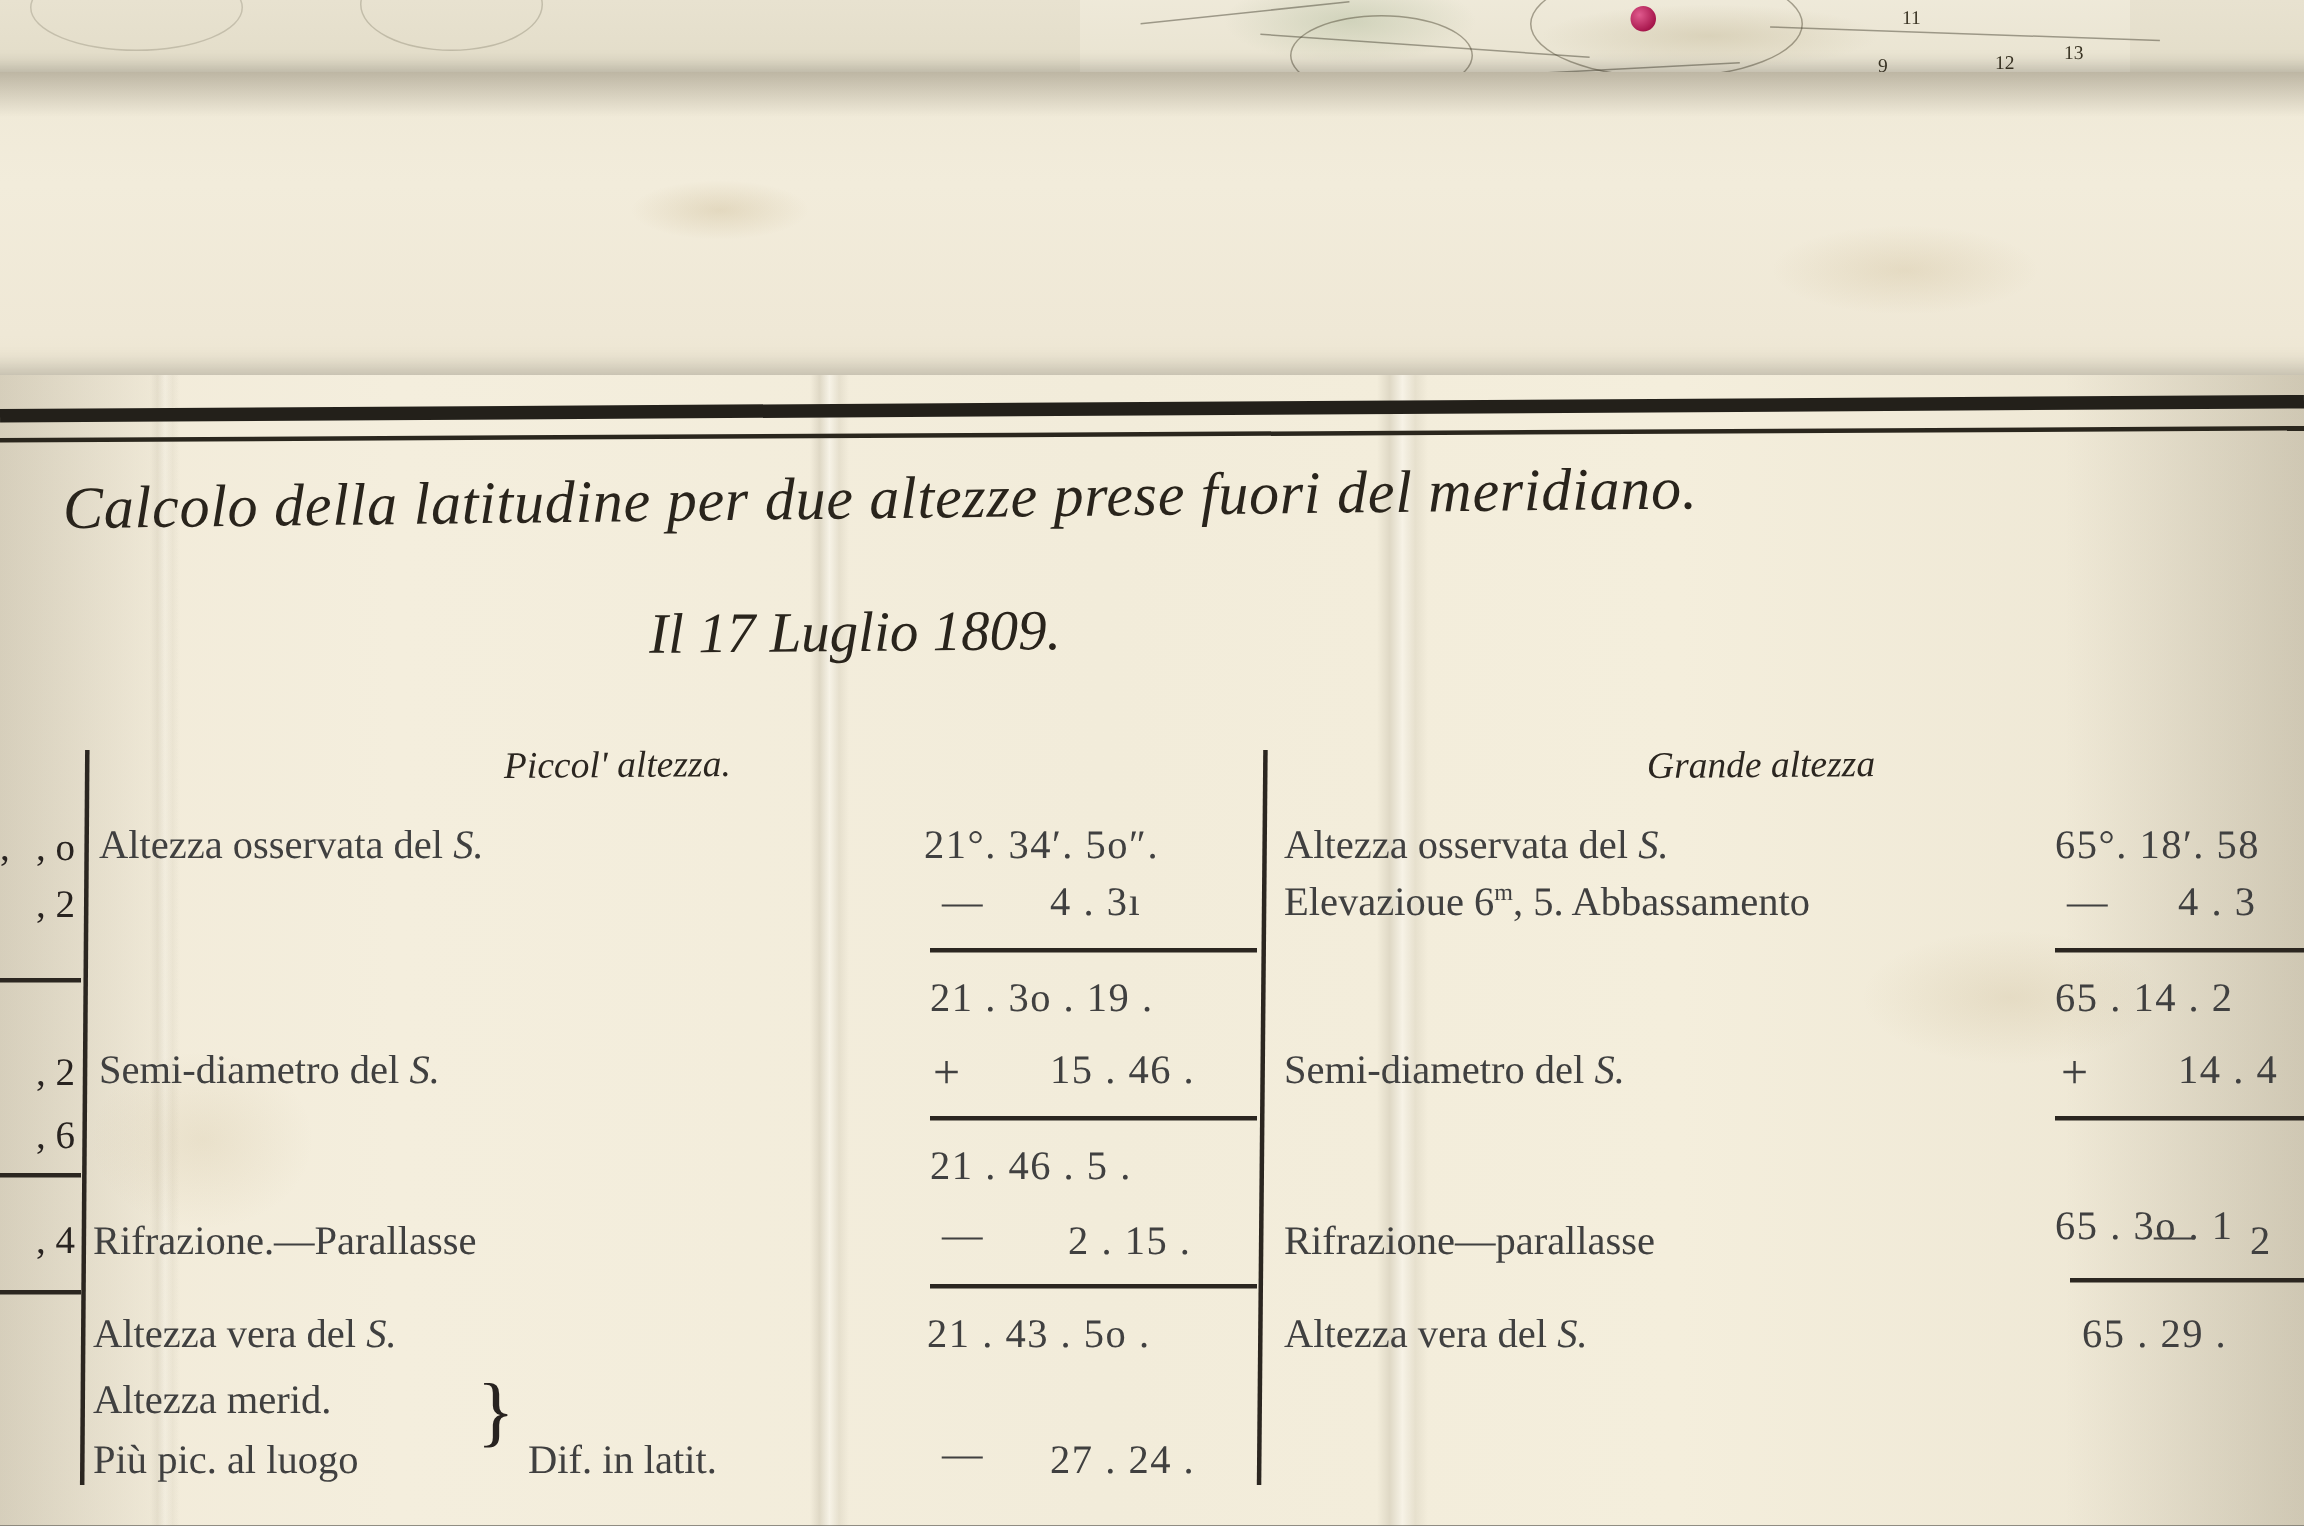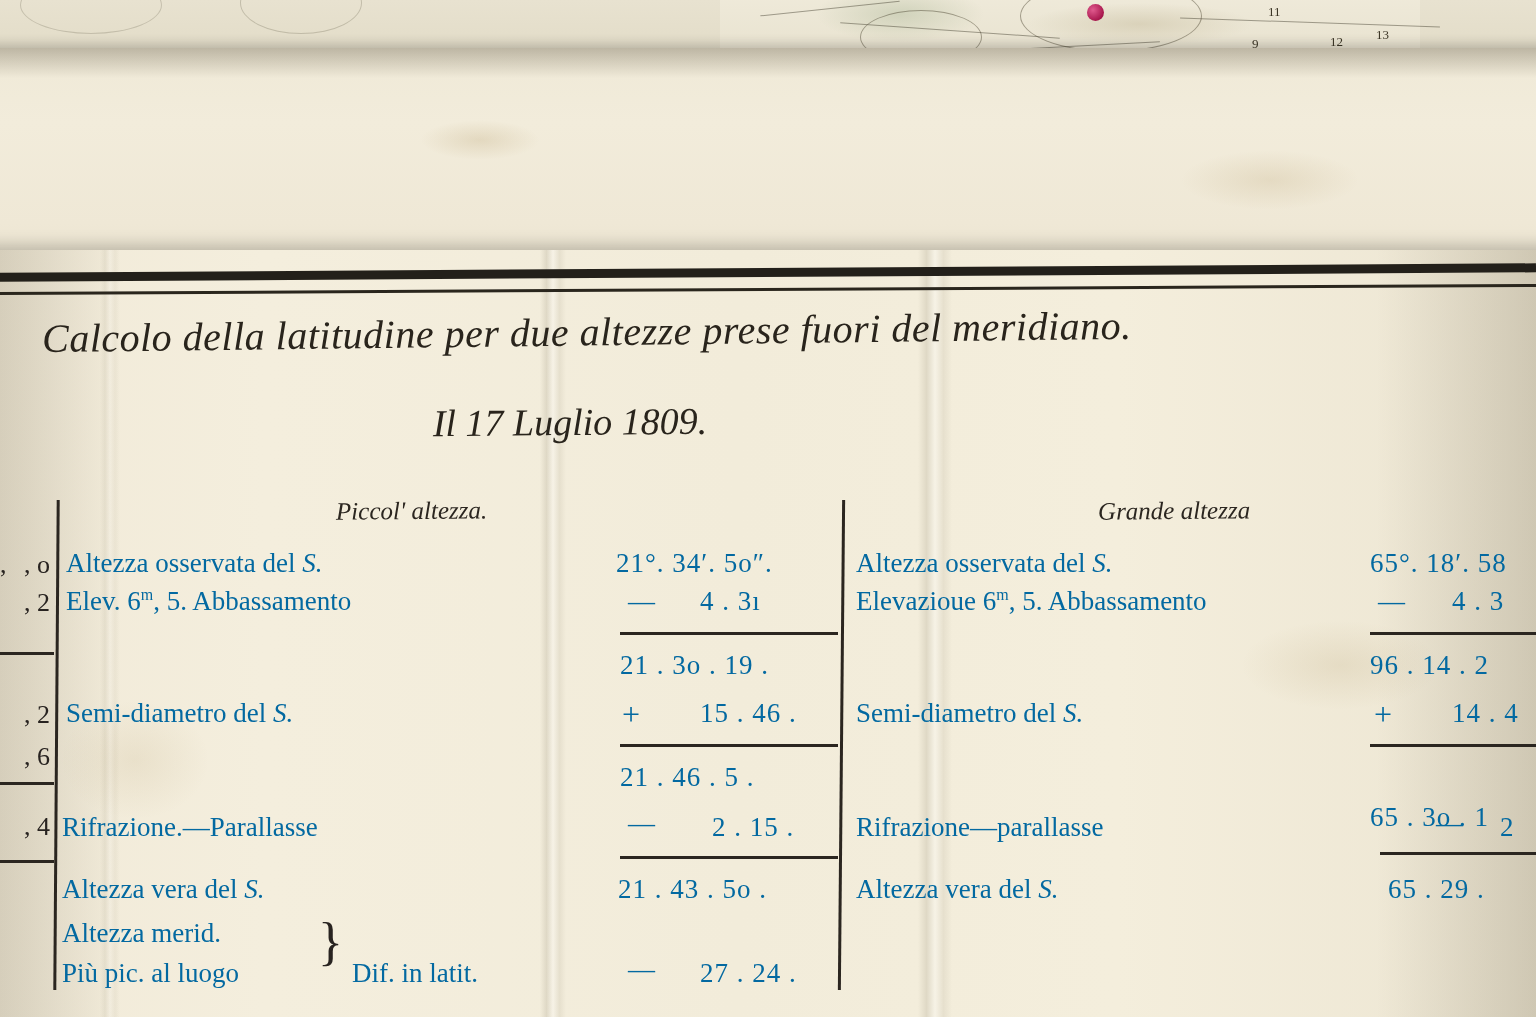--- a/index.html
+++ b/index.html
@@ -165,21 +165,21 @@
     background: #2b2620;
   }
   .vrule.v1 { left: 55px; top: 500px; height: 490px; transform: rotate(0.4deg); }
   .vrule.v2 { left: 840px; top: 500px; height: 490px; transform: rotate(0.5deg); }
 
   
   .cell {
     position: absolute;
     font-family: "Liberation Serif", serif;
     font-size: 27px;
-    color: #0369a1;
+    color: #404040;
     white-space: nowrap;
   }
   .cell .it { font-style: italic; }
   .cell sup { font-size: 16px; vertical-align: super; }
   .num { letter-spacing: 1px; }
 
   .hline {
     position: absolute;
     height: 3px;
     background: #2b2620;
@@ -265,23 +265,20 @@
   <div class="edge-hline" style="left:0px; top:652px; width:54px;"></div>
   <div class="edge-hline" style="left:0px; top:782px; width:54px;"></div>
   <div class="edge-hline" style="left:0px; top:860px; width:54px;"></div>
 
   <div class="cell" style="left:66px; top:548px;">
     <span>Altezza osservata del</span>
     <span class="it">S.</span>
   </div>
   <div class="cell num" style="left:616px; top:548px;">21°. 34′. 5o″.</div>
 
-  <div class="cell" style="left:66px; top:586px;">
-    <span>Elev. 6</span><sup>m</sup><span>, 5. Abbassamento</span>
-  </div>
   <div class="cell" style="left:628px; top:586px;">—</div>
   <div class="cell num" style="left:700px; top:586px;">4 . 3ı</div>
 
   <div class="hline" style="left:620px; top:632px; width:218px;"></div>
 
   <div class="cell num" style="left:620px; top:650px;">21 . 3o . 19 .</div>
 
   <div class="cell" style="left:66px; top:698px;">
     <span>Semi-diametro del</span>
     <span class="it">S.</span>
@@ -319,21 +316,21 @@
   <div class="cell num" style="left:1370px; top:548px;">65°. 18′. 58</div>
 
   <div class="cell" style="left:856px; top:586px;">
     <span>Elevazioue 6</span><sup>m</sup><span>, 5. Abbassamento</span>
   </div>
   <div class="cell" style="left:1378px; top:586px;">—</div>
   <div class="cell num" style="left:1452px; top:586px;">4 . 3</div>
 
   <div class="hline" style="left:1370px; top:632px; width:166px;"></div>
 
-  <div class="cell num" style="left:1370px; top:650px;">96 . 14 . 2</div>
+  <div class="cell num" style="left:1370px; top:650px;">65 . 14 . 2</div>
 
   <div class="cell" style="left:856px; top:698px;">
     <span>Semi-diametro del</span>
     <span class="it">S.</span>
   </div>
   <div class="cell" style="left:1374px; top:696px; font-size:32px;">+</div>
   <div class="cell num" style="left:1452px; top:698px;">14 . 4</div>
 
   <div class="hline" style="left:1370px; top:744px; width:166px;"></div>
 

